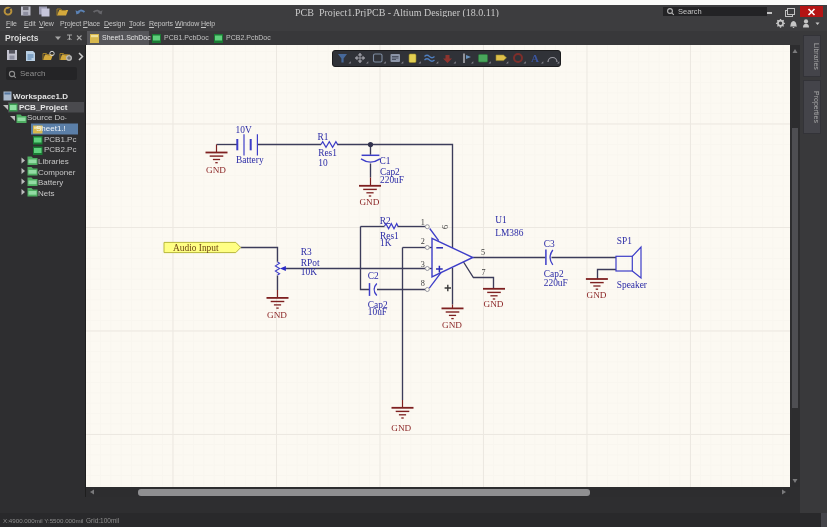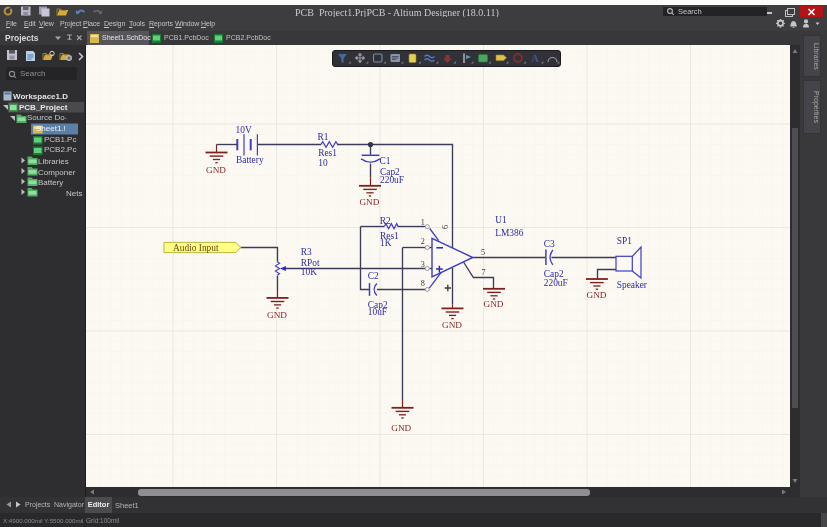--- a/index.html
+++ b/index.html
@@ -208,21 +208,21 @@
     </svg>
     <span class="treetxt" style="left:13px;top:46.5px;color:#e2e2e2;font-weight:bold;">Workspace1.D</span>
     <span class="treetxt" style="left:19px;top:57.5px;color:#e8e8e8;font-weight:bold;">PCB_Project</span>
     <span class="treetxt" style="left:27px;top:68px;">Source Do<span style="font-size:6px">-</span></span>
     <span class="treetxt" style="left:36px;top:79px;color:#eef2f6;text-align:right;">Sheet1.!</span>
     <span class="treetxt" style="left:44px;top:89.5px;text-align:right;">PCB1.Pc</span>
     <span class="treetxt" style="left:44px;top:100px;">PCB2.Pc</span>
     <span class="treetxt" style="left:38px;top:112px;">Libraries</span>
     <span class="treetxt" style="left:38px;top:122.5px;">Componer</span>
     <span class="treetxt" style="left:38px;top:133px;">Battery</span>
-    <span class="treetxt" style="left:38px;top:143.5px;padding-left:28px;">Nets</span>
+    <span class="treetxt" style="left:38px;top:143.5px;">Nets</span>
   </div>
   <div class="abs" id="canvas">
   <svg width="704" height="442" viewBox="86 45 704 442" font-family="'Liberation Serif',serif">
     <defs>
       <g id="gnd" stroke="#7e2020" fill="none">
         <path d="M-11 0 H11" stroke-width="1.8"></path>
         <path d="M-6.8 3.6 H6.8" stroke-width="1.4"></path>
         <path d="M-3.6 7 H3.6" stroke-width="1.3"></path>
         <path d="M-1.2 10.2 H1.2" stroke-width="1.3"></path>
       </g>
@@ -378,30 +378,20 @@
       <div class="abs" id="hthumb"></div>
     <svg width="704" height="10" style="position:absolute;left:0;top:0">
         <path d="M8 2.5 l-4 2.5 4 2.5 z" fill="#7a7a7c"></path>
         <path d="M696 2.5 l4 2.5 -4 2.5 z" fill="#7a7a7c"></path>
       </svg>
     </div>
   <div class="abs" id="rightbar">
     <div class="vtab" style="top:4px;height:40px;">Libraries</div>
     <div class="vtab" style="top:49px;height:52px;">Properties</div>
   </div>
-  <div class="abs" id="bottabs">
-    <svg width="24" height="16" style="position:absolute;left:3px;top:0">
-      <path d="M8 4.5 l-4.5 3 4.5 3 z" fill="#9a9a9a"></path>
-      <path d="M13 4.5 l4.5 3 -4.5 3 z" fill="#c5c5c5"></path>
-    </svg>
-    <span style="position:absolute;left:25px;top:4px;font-size:7px;color:#b5b5b5;">Projects</span>
-    <span style="position:absolute;left:54px;top:4px;font-size:7px;color:#b5b5b5;">Navigator</span>
-    <div style="position:absolute;left:85px;top:0;width:27px;height:16px;background:#4b4b4f;color:#f0f0f0;font-size:7.5px;font-weight:bold;text-align:center;line-height:15px;">Editor</div>
-    <span style="position:absolute;left:115px;top:4px;font-size:7.5px;color:#b5b5b5;">Sheet1</span>
-  </div>
   <div class="abs" id="statusbar">
     <span style="position:absolute;left:3px;top:3.5px;font-size:6.2px;">X:4900.000mil Y:5500.000mil</span>
     <span style="position:absolute;left:86px;top:3.5px;">Grid:100mil</span>
     <div style="position:absolute;left:789px;top:0;width:38px;height:14px;background:#45454a;color:#b8b8b8;font-size:7.5px;text-align:center;line-height:14px;margin-left:32px;">Panels</div>
   </div>
   <div class="abs" id="ftoolbar">
     <svg width="227" height="15">
 
       <path d="M5 3 h9 l-3.4 4.5 v4 h-2.2 v-4 z" fill="#46689a"></path>
 

